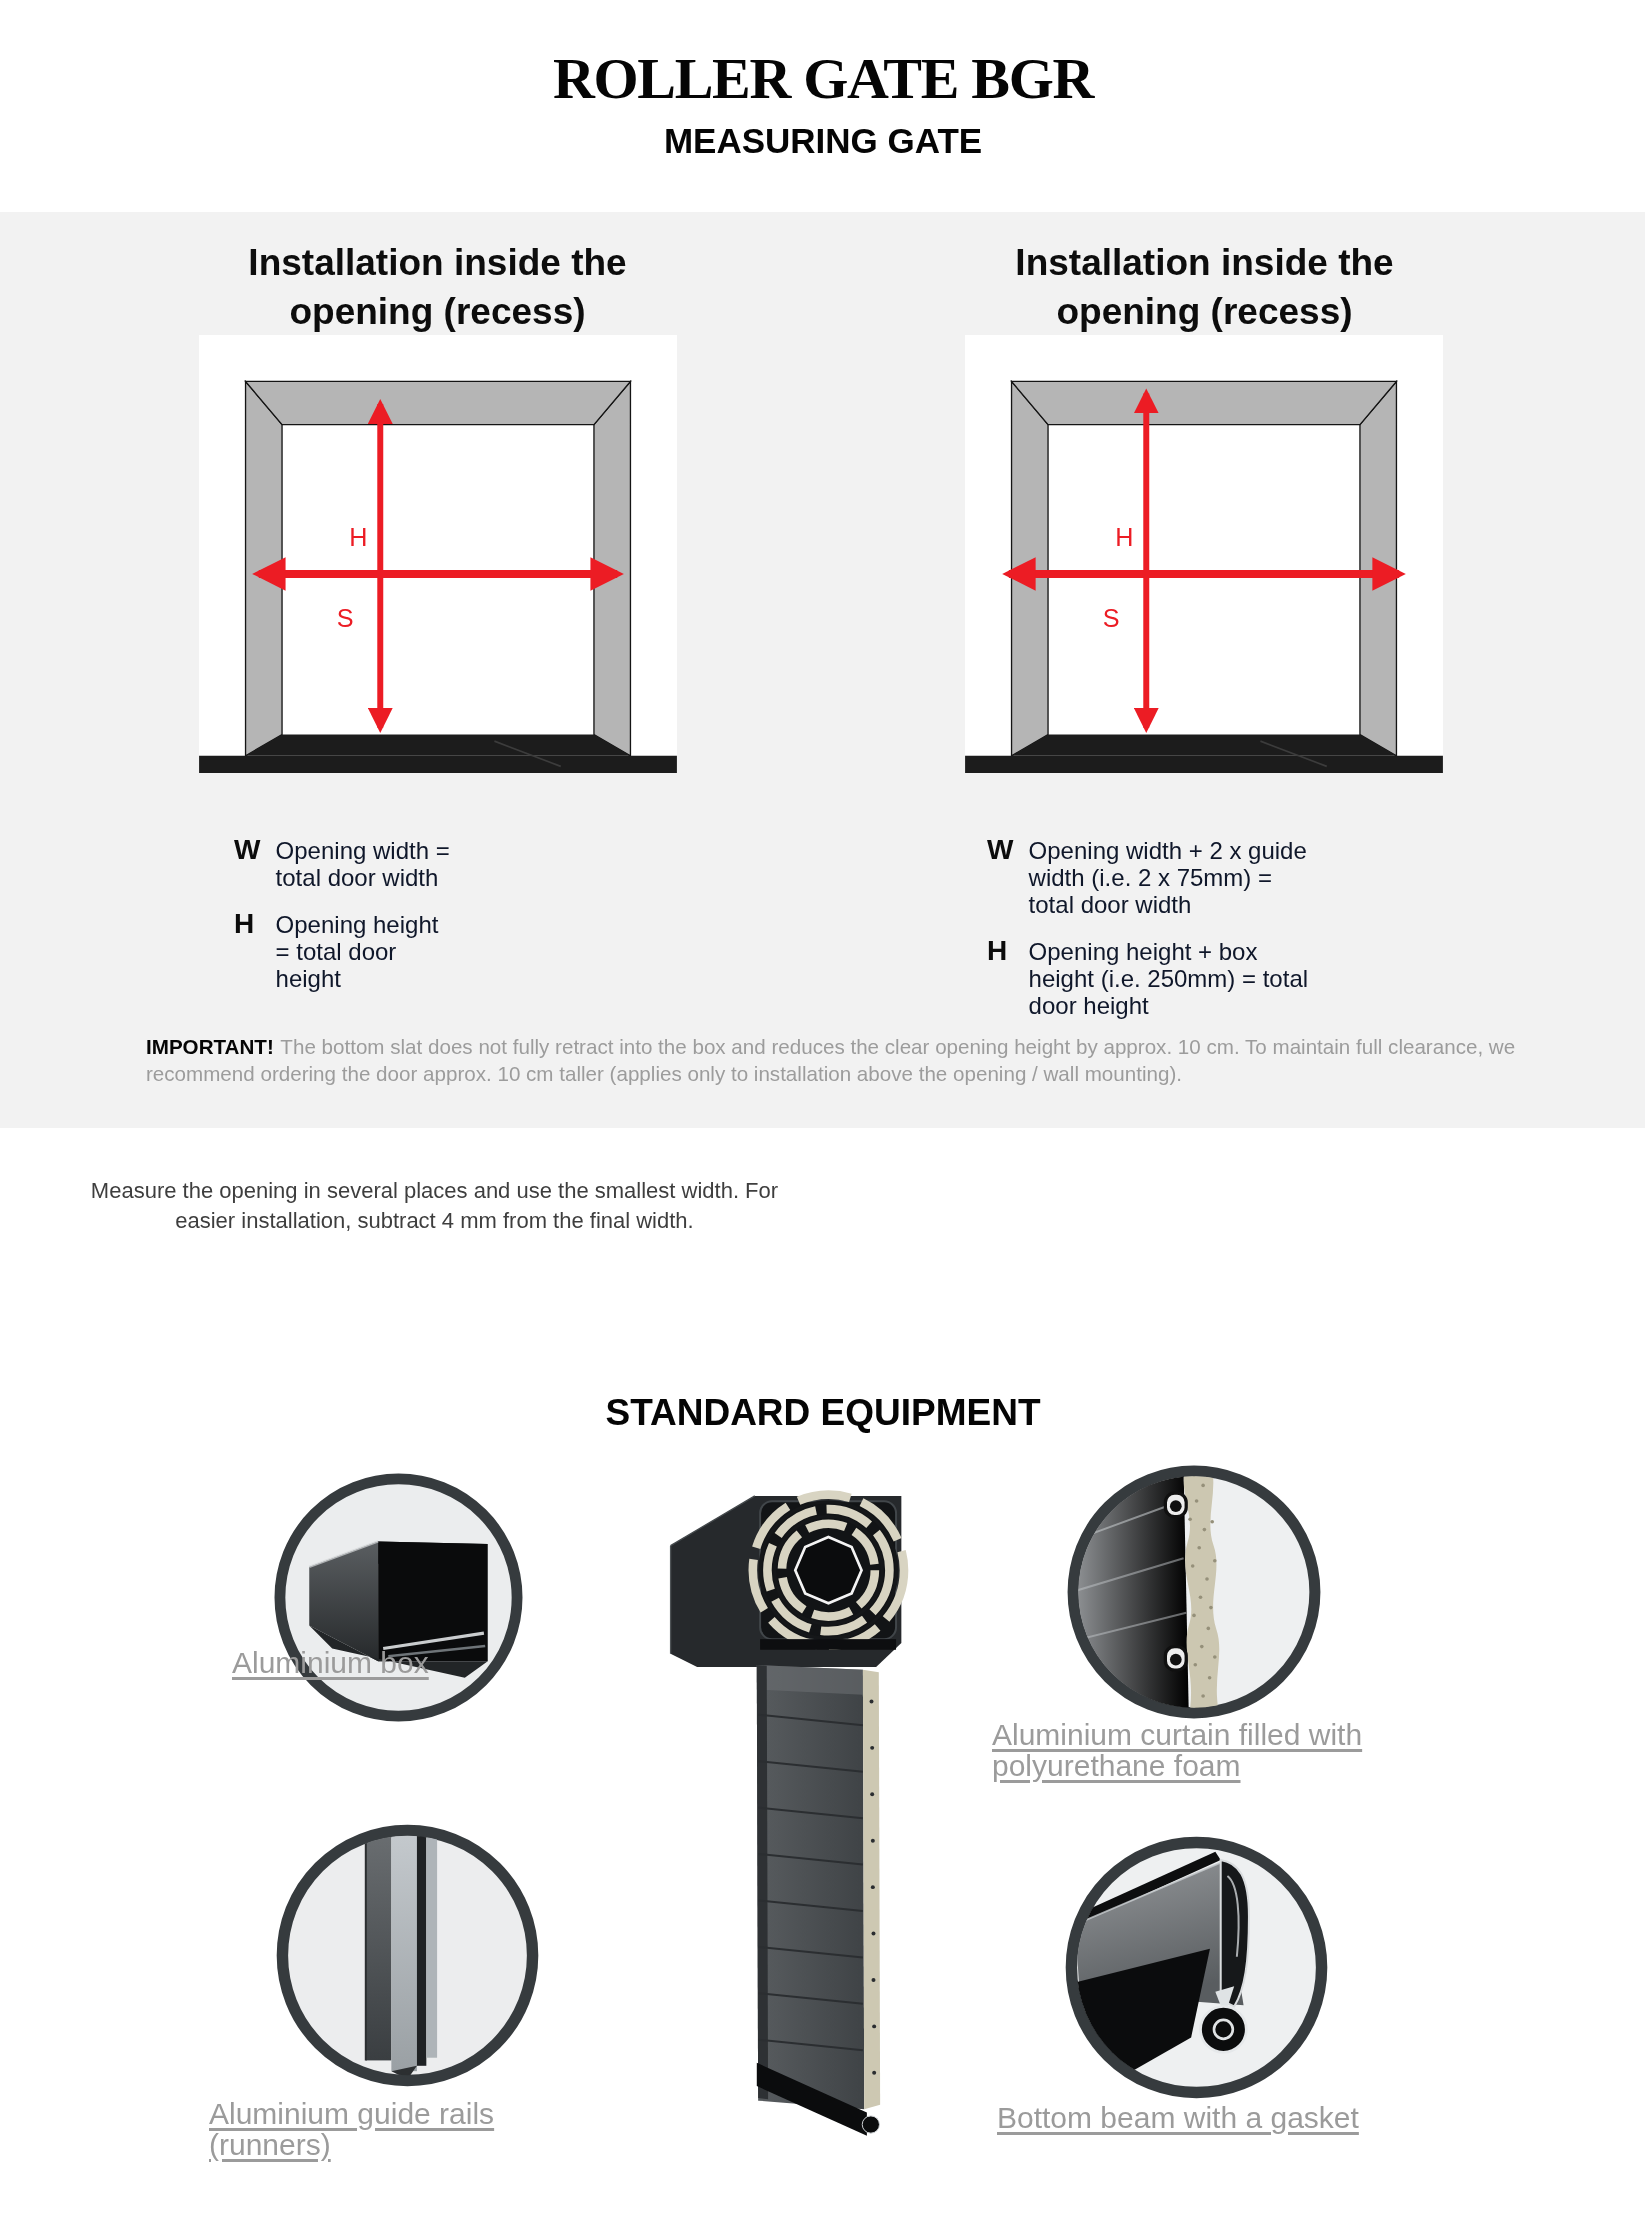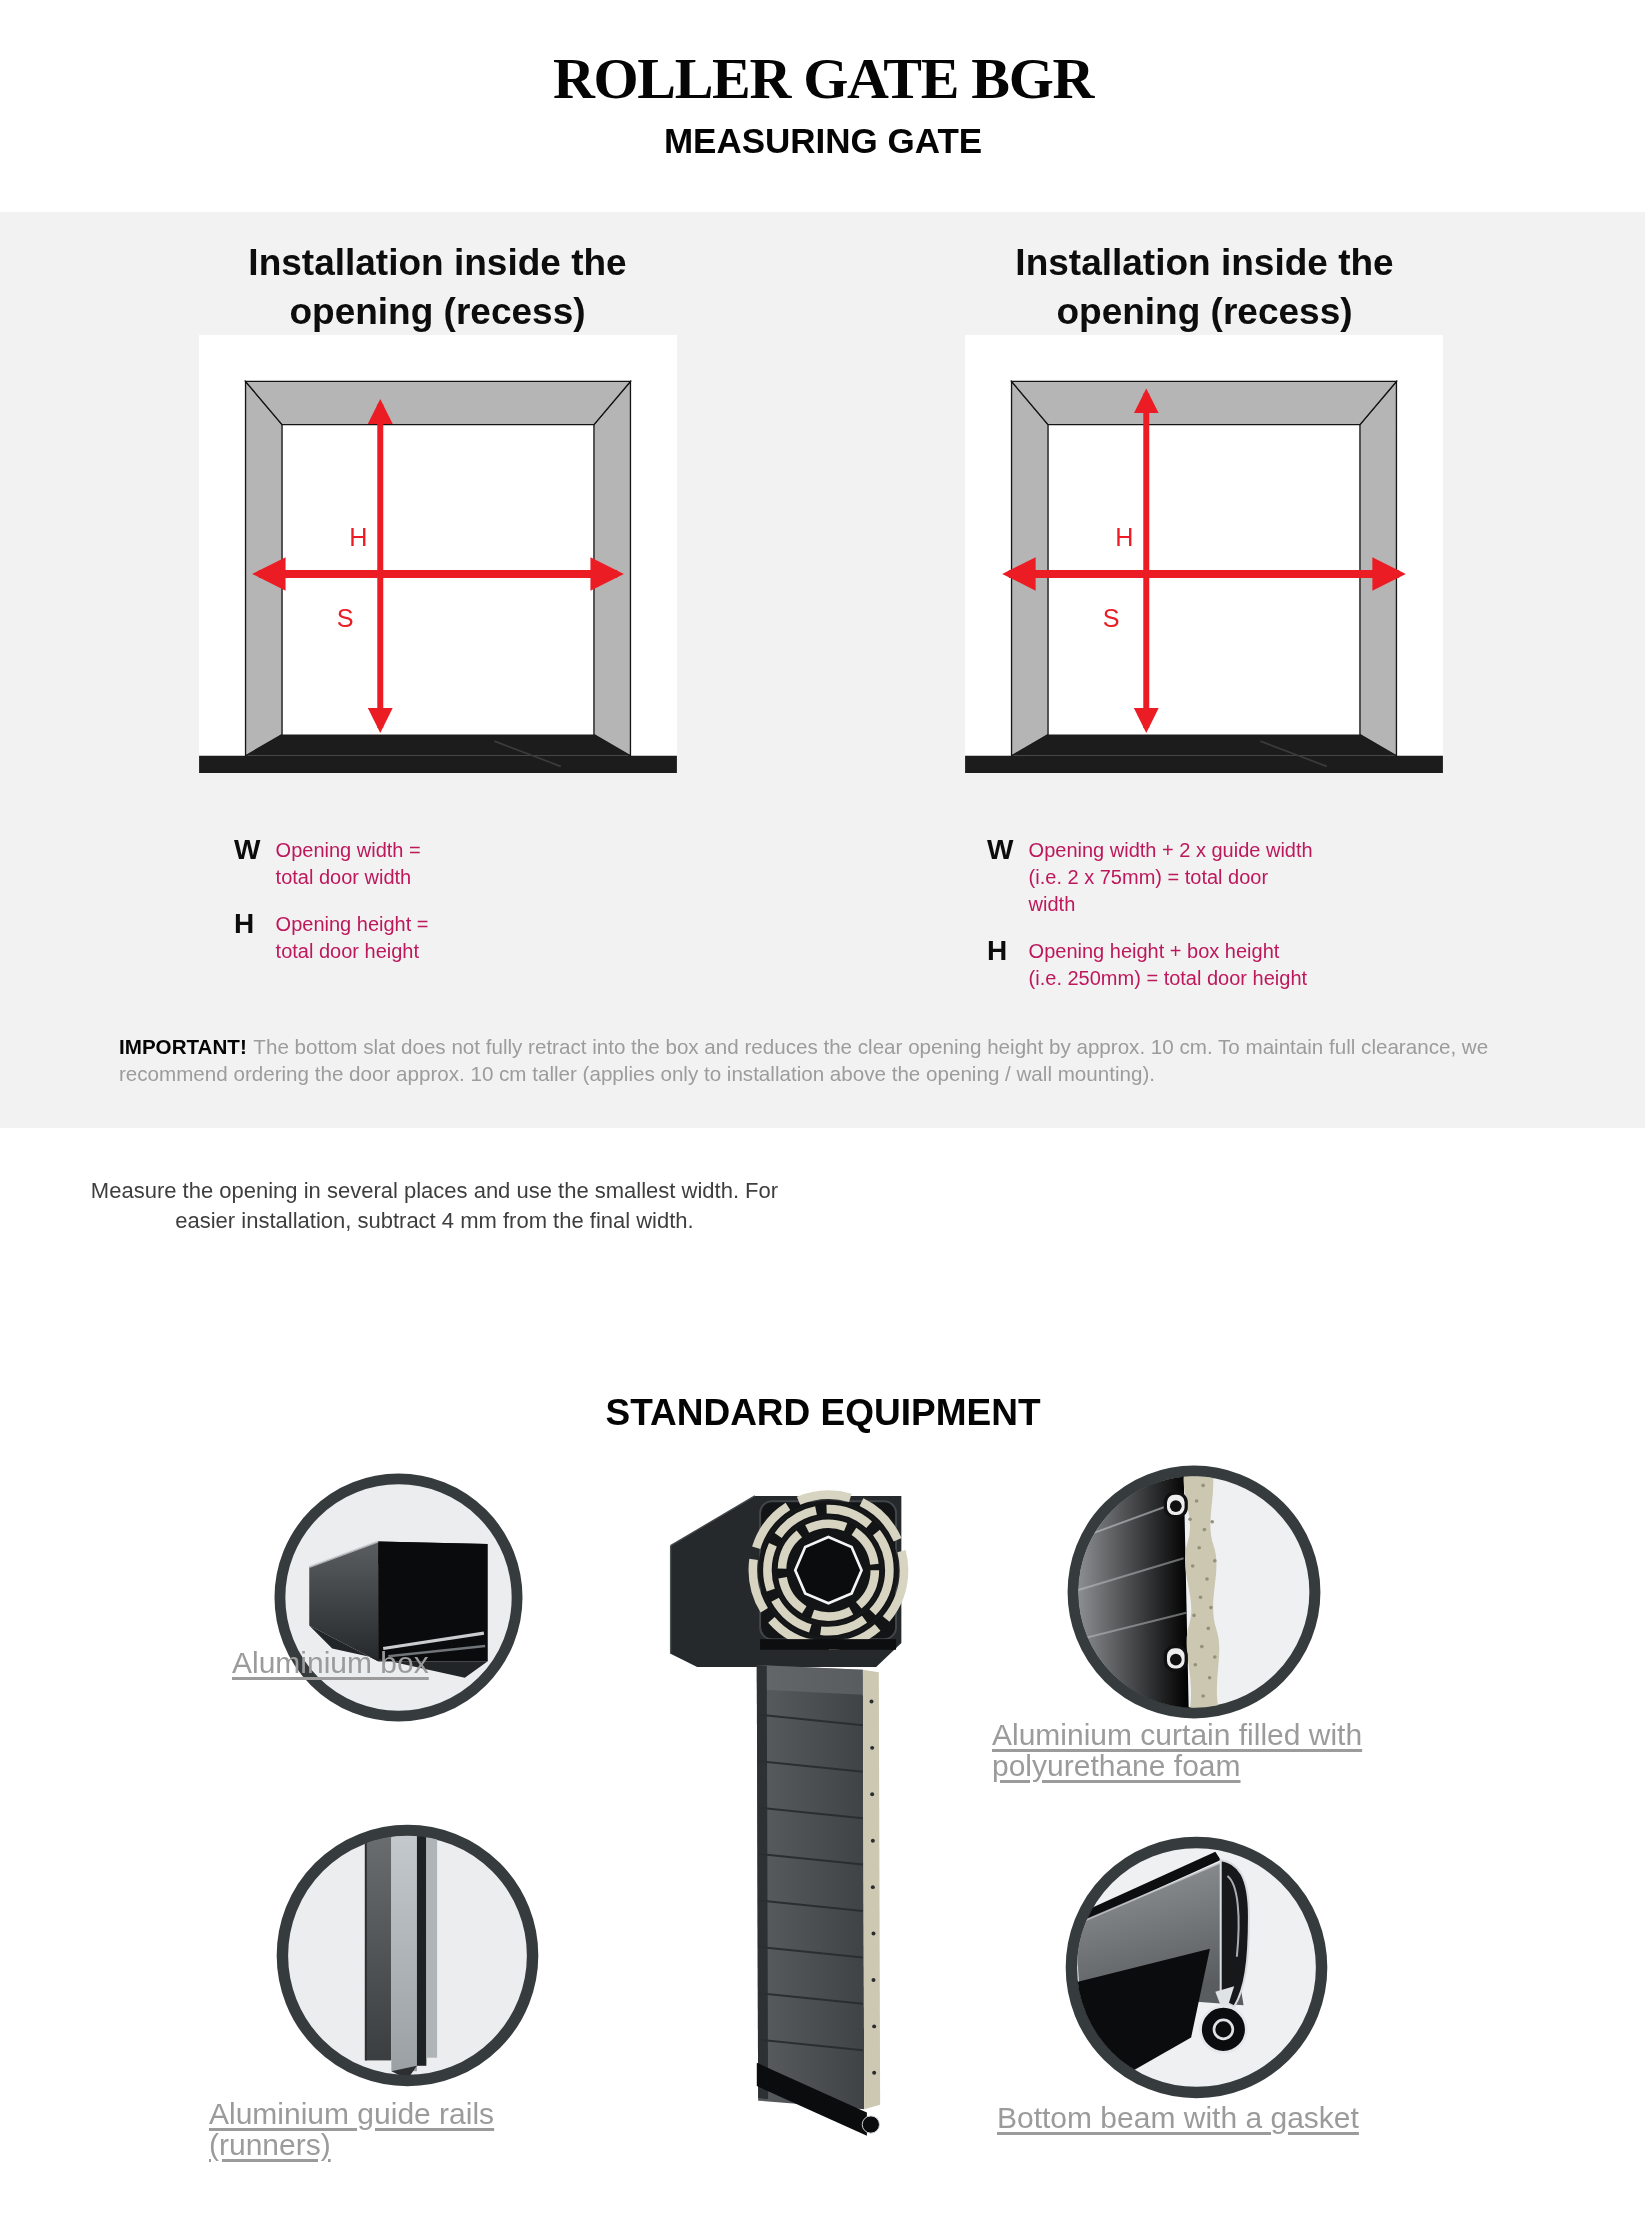--- a/index.html
+++ b/index.html
@@ -50,26 +50,26 @@
   }
   .legend.left{left:234px; width:252px;}
   .legend.right{left:987px; width:332px;}
   .legend-row{display:flex; align-items:flex-start;}
   .legend-symbol{
     width:35px; flex:0 0 35px;
     font-size:28px; font-weight:800; color:#0c0c0c; line-height:26.5px;
   }
   .legend-text{
     margin-left:6.6px;
-    font-size:20px; line-height:27px; color:#be185d;
+    font-size:24px; line-height:27px; color:#0f172a;
   }
   .legend.left .legend-text{width:179px;}
   .legend.right .legend-text{width:285px;}
   .important-note{
-    position:absolute; left:119px; top:1034px; width:1387px;
+    position:absolute; left:146px; top:1034px; width:1387px;
     font-size:20.6px; line-height:26.5px; color:#9c9c9c;
   }
   .important-label{font-weight:800; color:#050505; margin-right:6.6px;}
   
   .note{
     position:absolute; top:1176px;
     font-size:22px; line-height:30px; color:#3e3e3e;
   }
   .note.left{left:88px; width:693px;text-align:center;}
   .note.right{left:844px; width:730px;}

